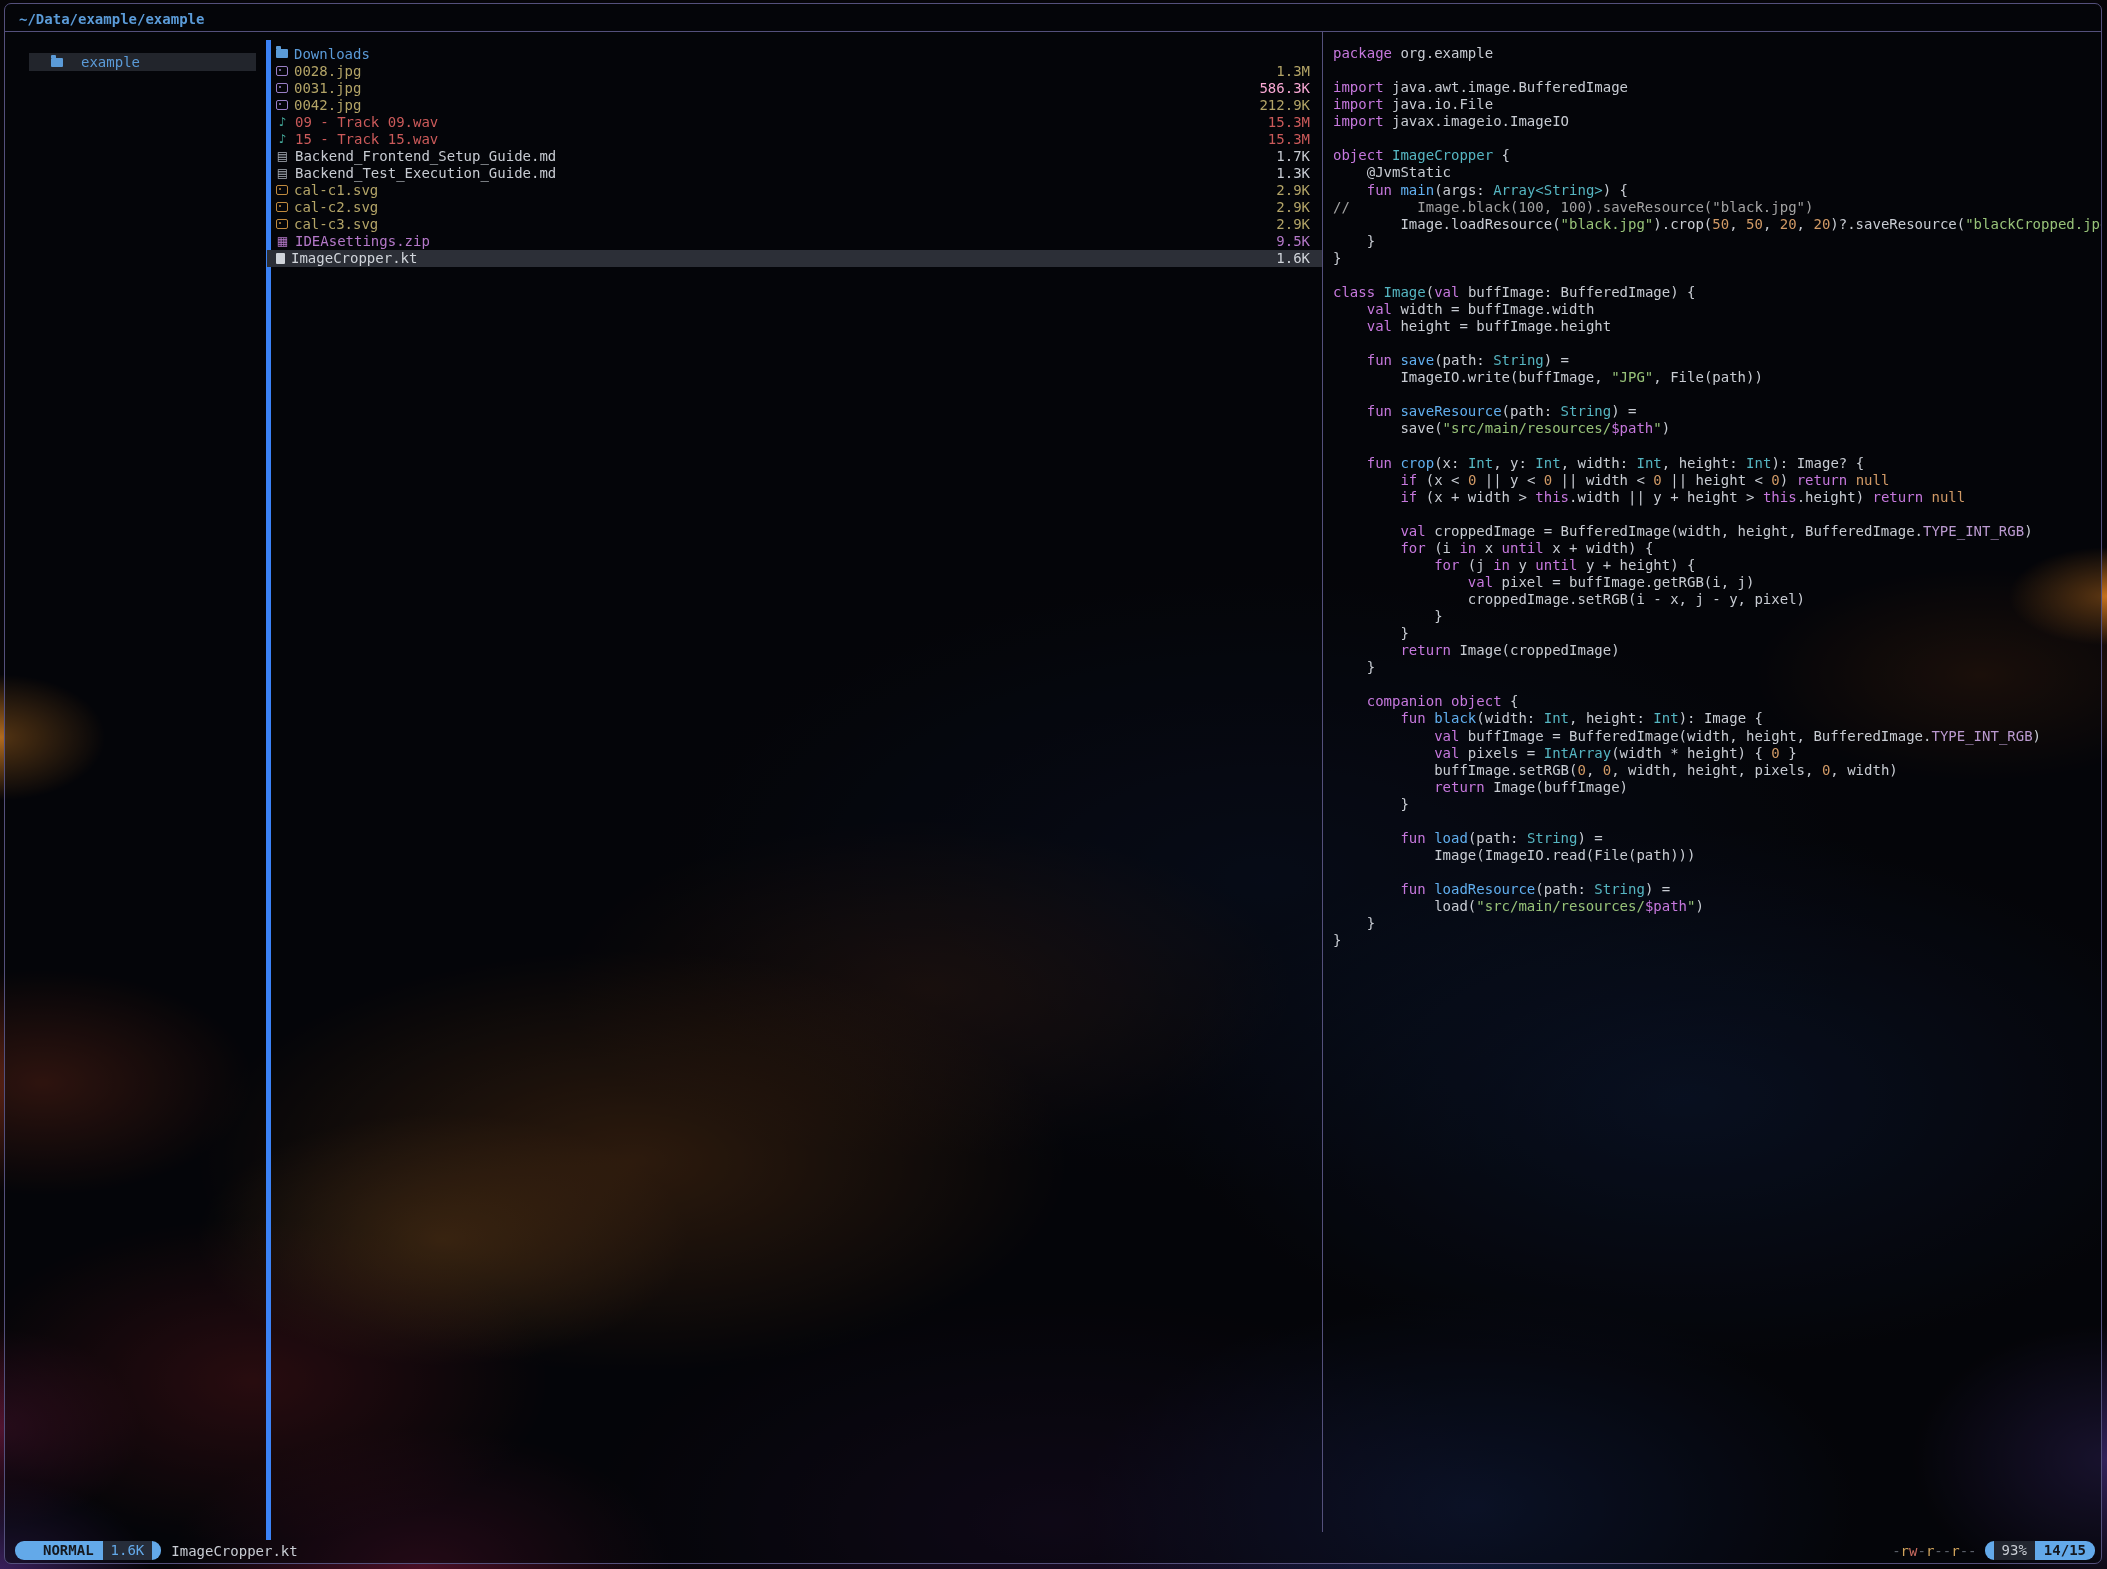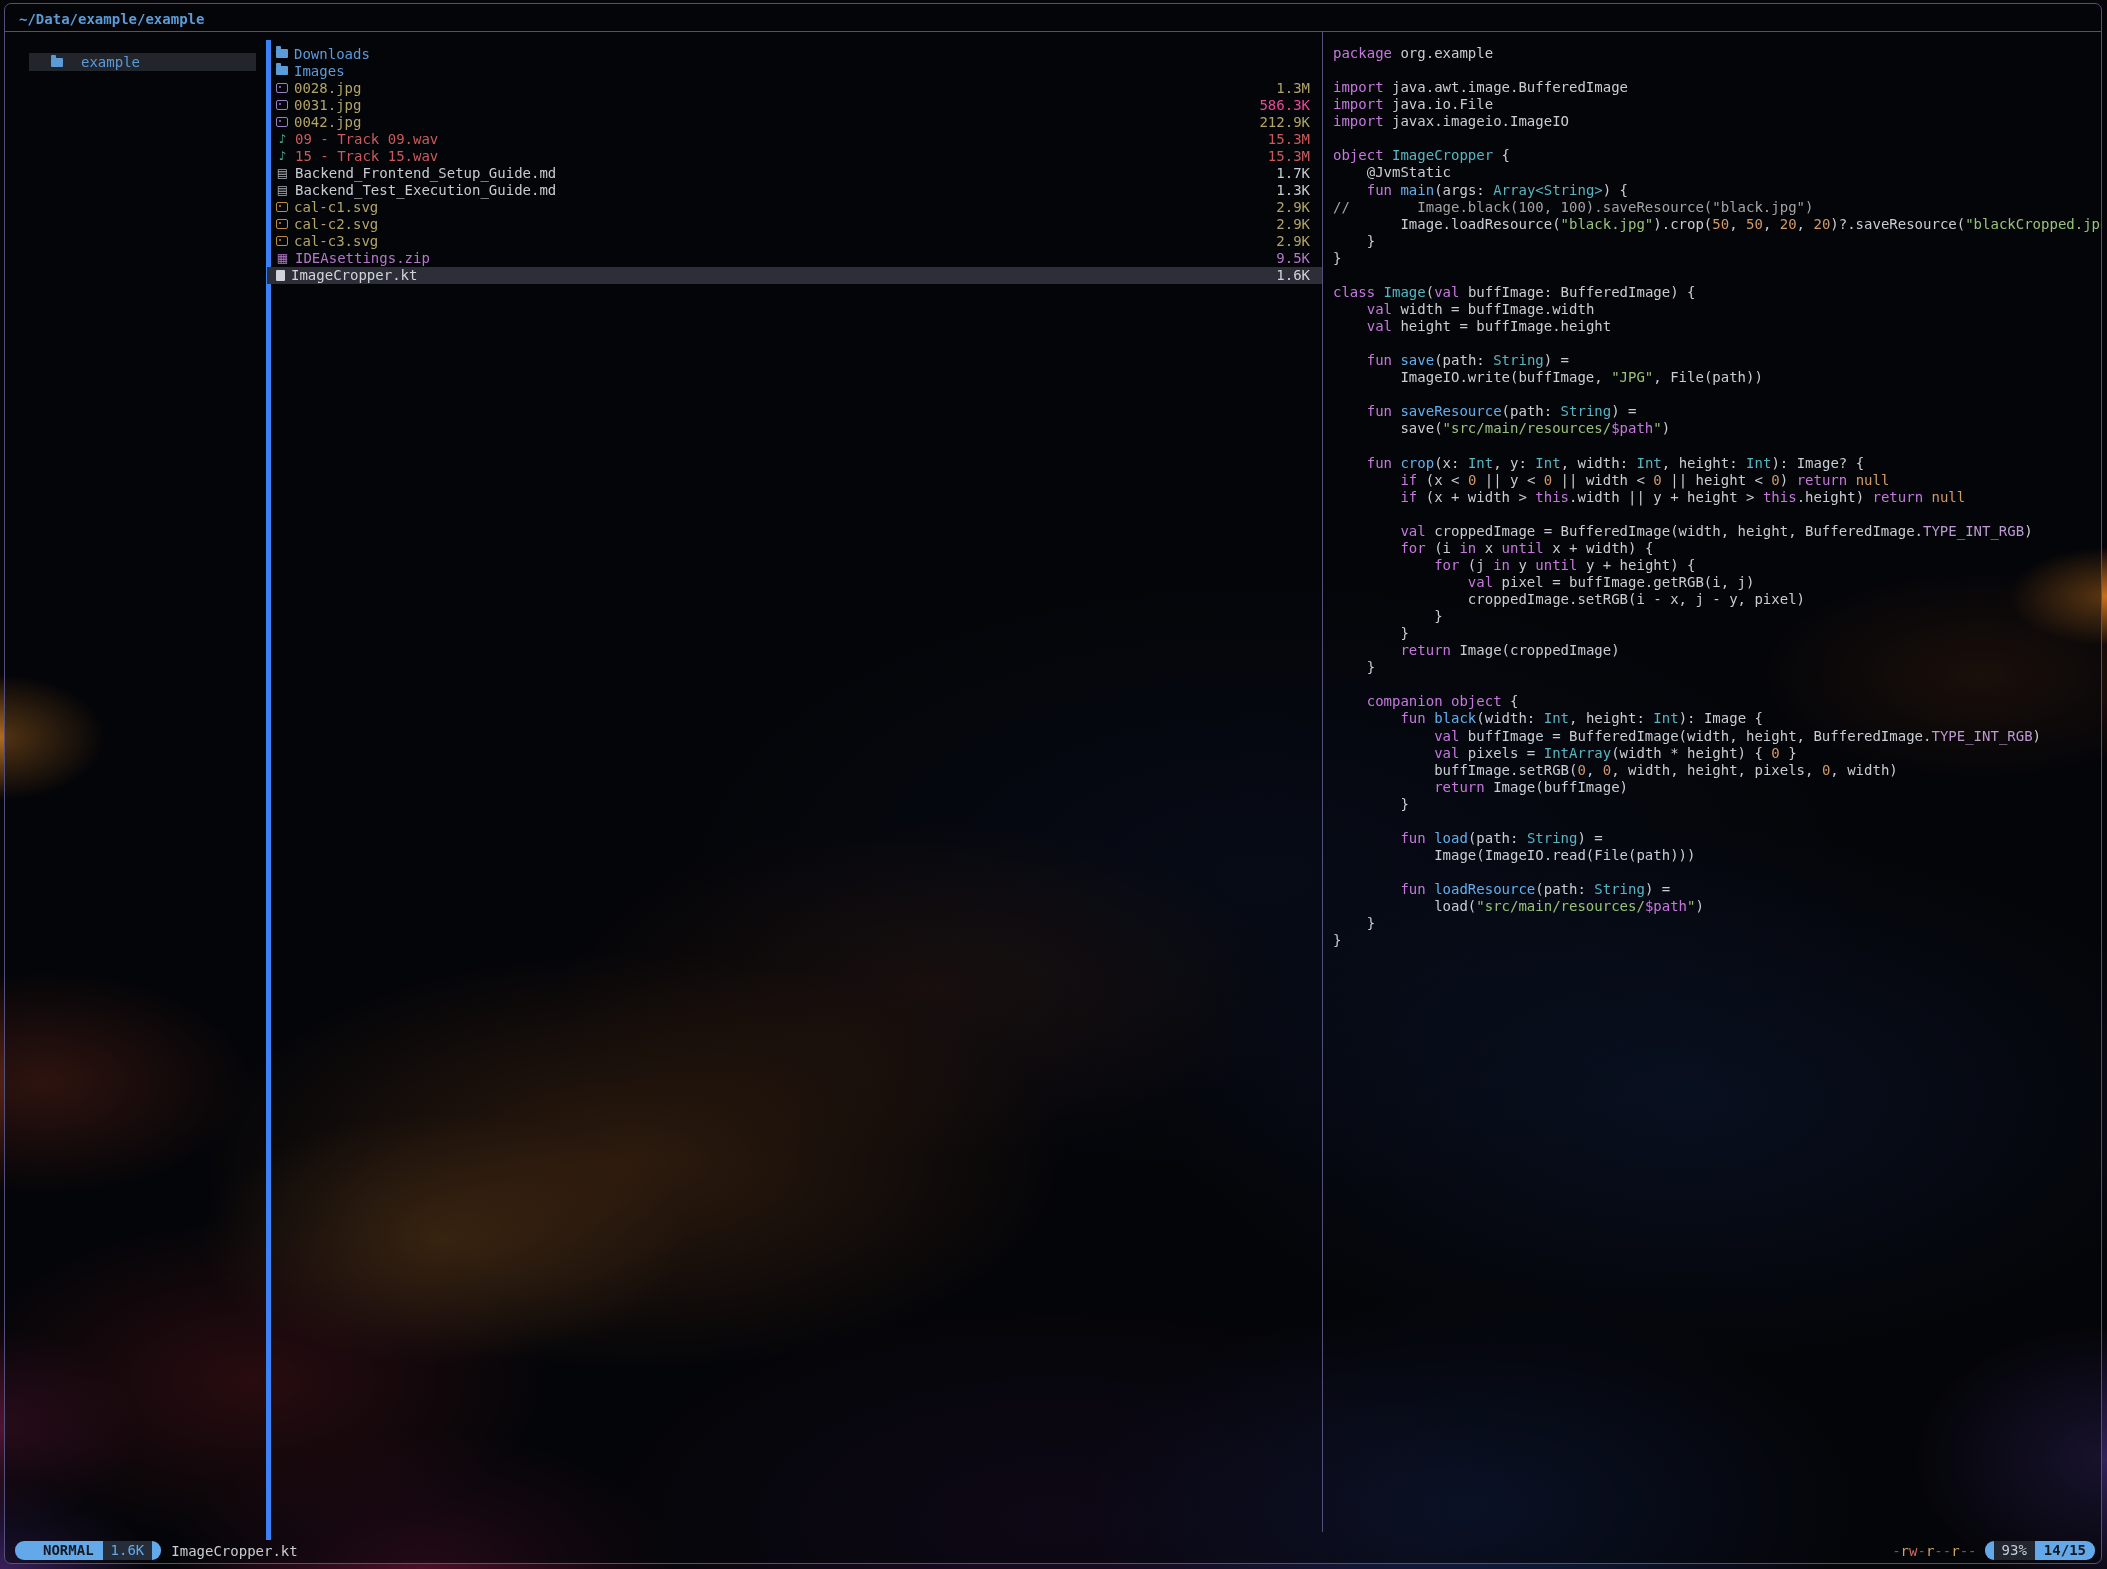--- a/index.html
+++ b/index.html
@@ -93,33 +93,28 @@
       </div>
 
       <div class="pane-files">
         <div class="rows" id="file-rows">
             <div class="row">
               <span class="ico ico-folder" style="color: rgb(91, 155, 216);"></span>
               <span class="fname" style="color: rgb(91, 155, 216);">Downloads</span>
               <span class="fsize" style="color: rgb(91, 155, 216);"></span>
             </div>
             <div class="row">
-              <span class="ico ico-folder" style="color: rgb(91, 155, 216);"></span>
-              <span class="fname" style="color: rgb(91, 155, 216);">Images</span>
-              <span class="fsize" style="color: rgb(91, 155, 216);"></span>
-            </div>
-            <div class="row">
               <span class="ico ico-image" style="color: rgb(154, 127, 198);"></span>
               <span class="fname" style="color: rgb(179, 164, 103);">0028.jpg</span>
               <span class="fsize" style="color: rgb(179, 164, 103);">1.3M</span>
             </div>
             <div class="row">
               <span class="ico ico-image" style="color: rgb(154, 127, 198);"></span>
               <span class="fname" style="color: rgb(179, 164, 103);">0031.jpg</span>
-              <span class="fsize" style="color: #ec4899; text-align: right;">586.3K</span>
+              <span class="fsize" style="color: #f9a8d4; text-align: right;">586.3K</span>
             </div>
             <div class="row">
               <span class="ico ico-image" style="color: rgb(154, 127, 198);"></span>
               <span class="fname" style="color: rgb(179, 164, 103);">0042.jpg</span>
               <span class="fsize" style="color: rgb(179, 164, 103);">212.9K</span>
             </div>
             <div class="row">
               <span class="ico ico-glyph" style="color: rgb(72, 176, 160);">♪</span>
               <span class="fname" style="color: rgb(203, 90, 90);">09 - Track 09.wav</span>
               <span class="fsize" style="color: rgb(203, 90, 90);">15.3M</span>

